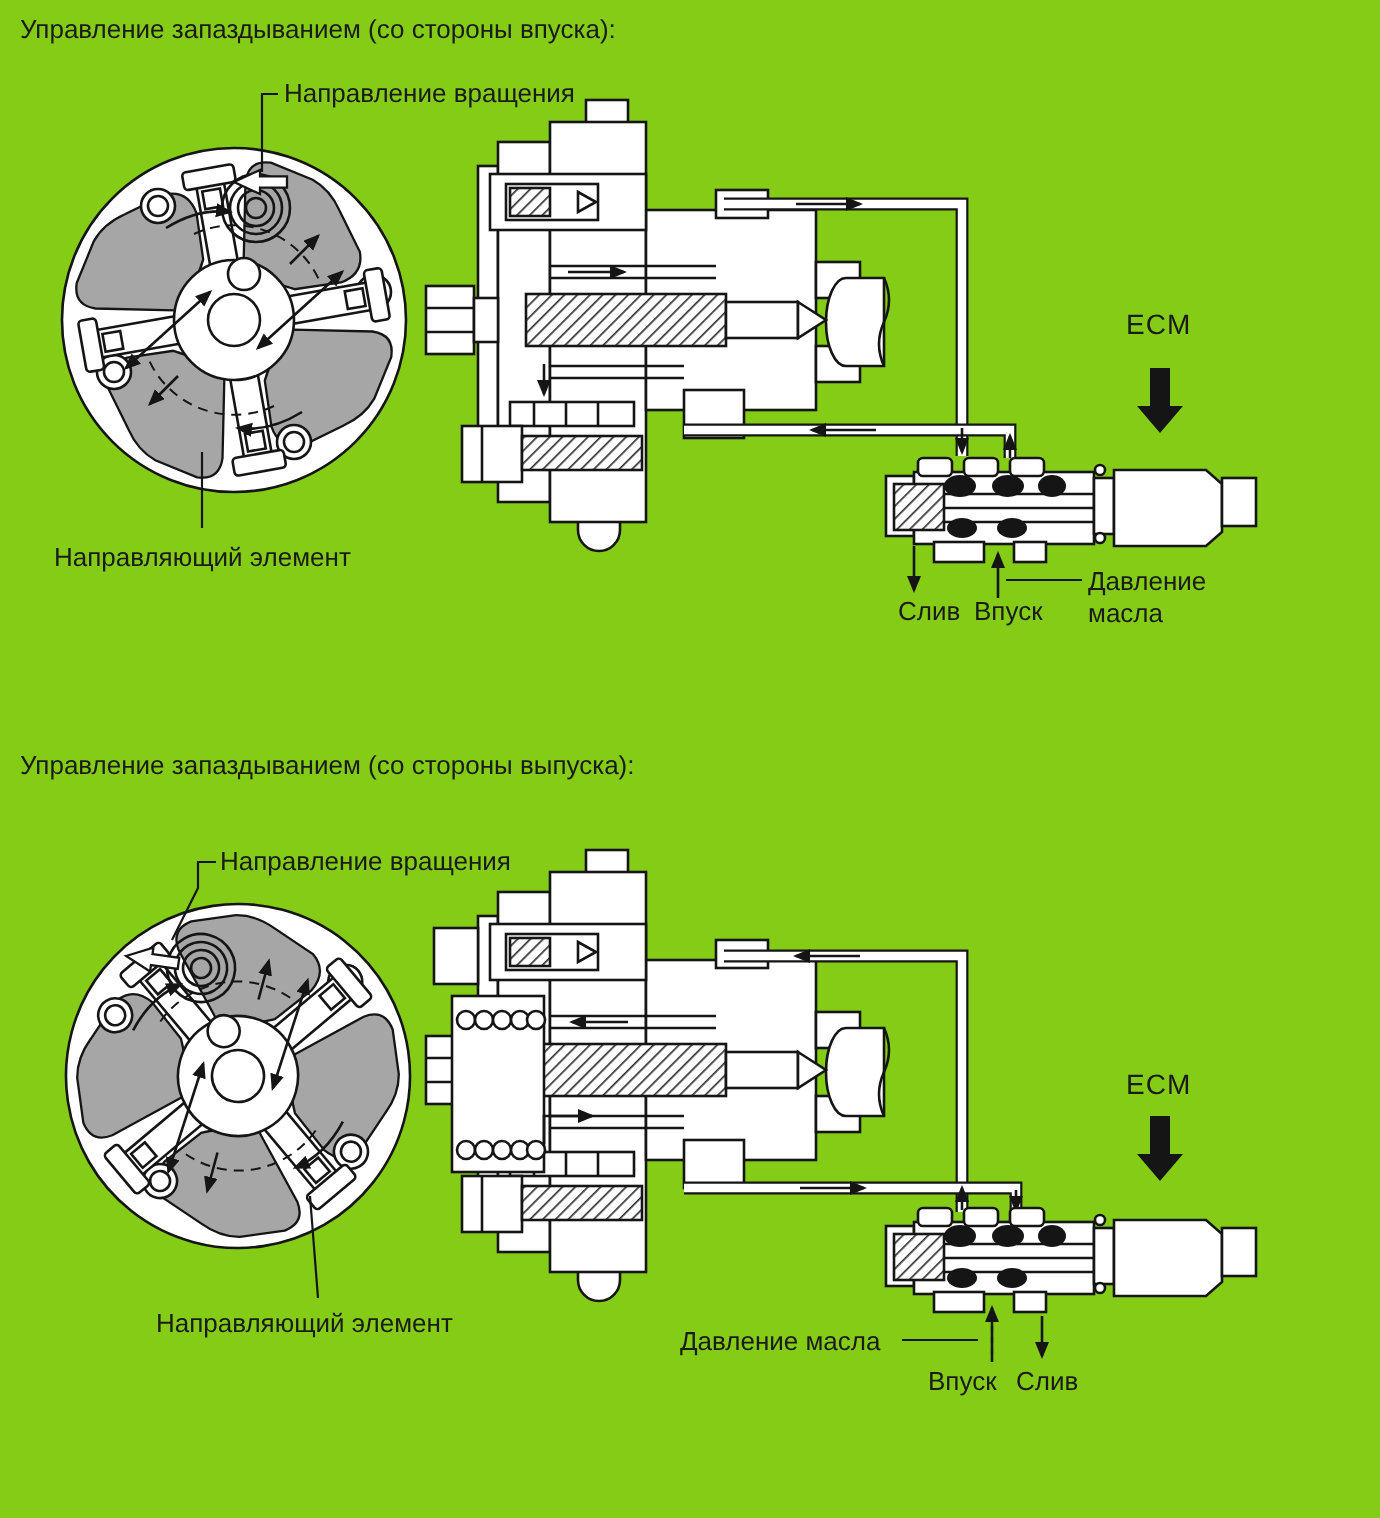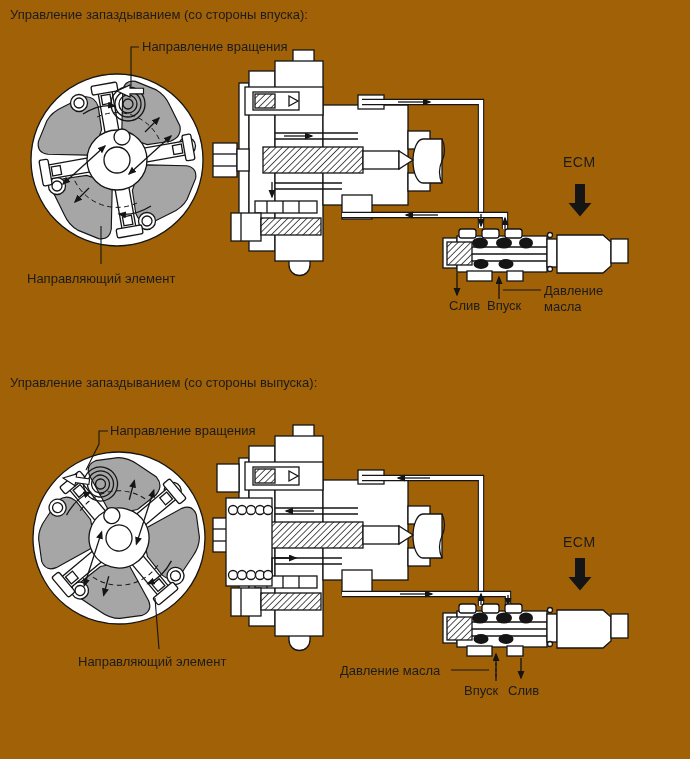--- a/index.html
+++ b/index.html
@@ -1,16 +1,16 @@
 <!DOCTYPE html>
 <html><head>
 <meta charset="utf-8">
 <style>
   html,body{margin:0;padding:0;background:#fff;}
-  .canvas{position:relative;width:690px;height:759px;background:#a16207;
+  .canvas{position:relative;width:690px;height:759px;background:#84cc16;
           font-family:"Liberation Sans","DejaVu Sans",sans-serif;}
   svg{display:block}
   text{fill:#1b1b1b}
   .title{font-size:13px}
   .lbl{font-size:13px}
   .ecm{font-size:14px;letter-spacing:.5px}
   .ln{stroke:#151515;stroke-width:1.3px;fill:#fff}
   .lnthin{stroke:#151515;stroke-width:1.15px}
   .nf{fill:none}
   .arr{stroke:#151515;stroke-width:1.3px;fill:none}

